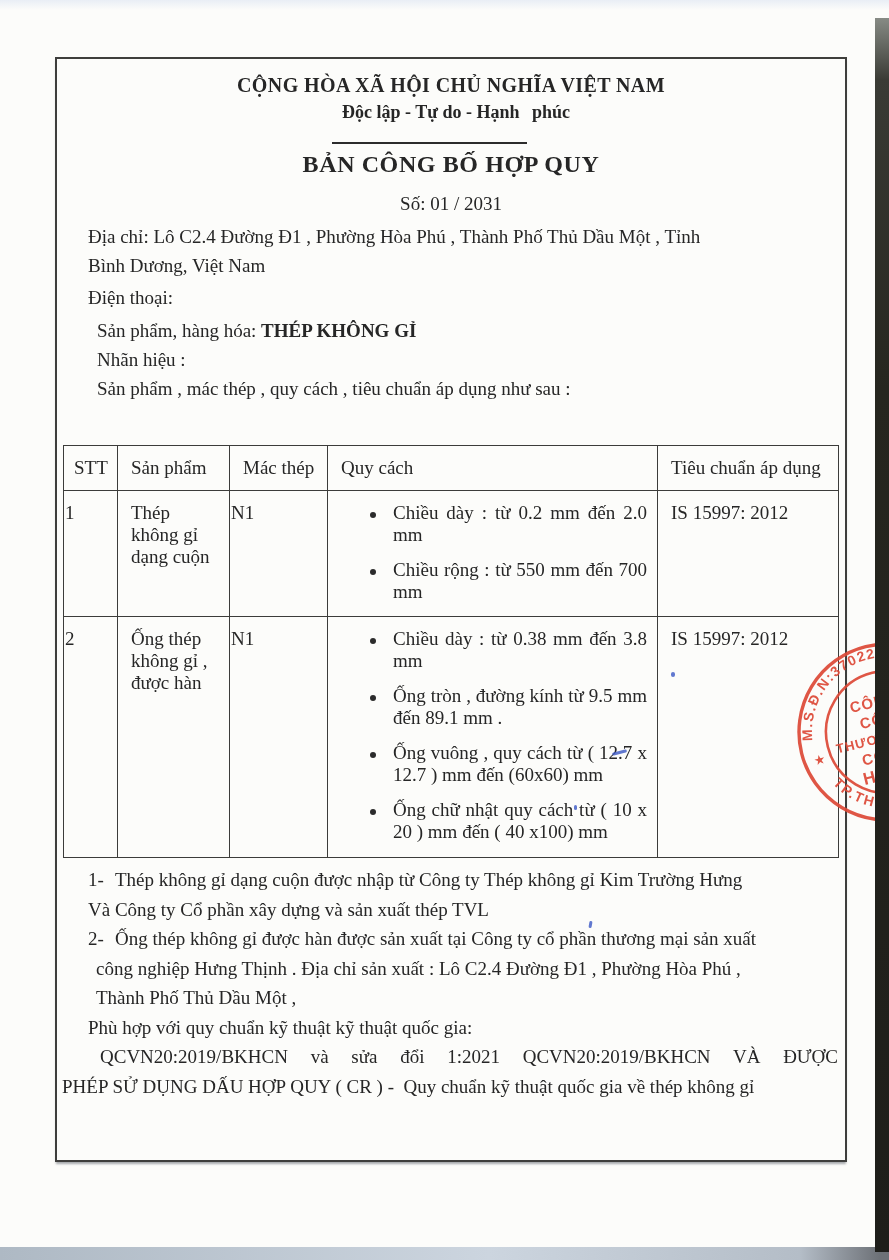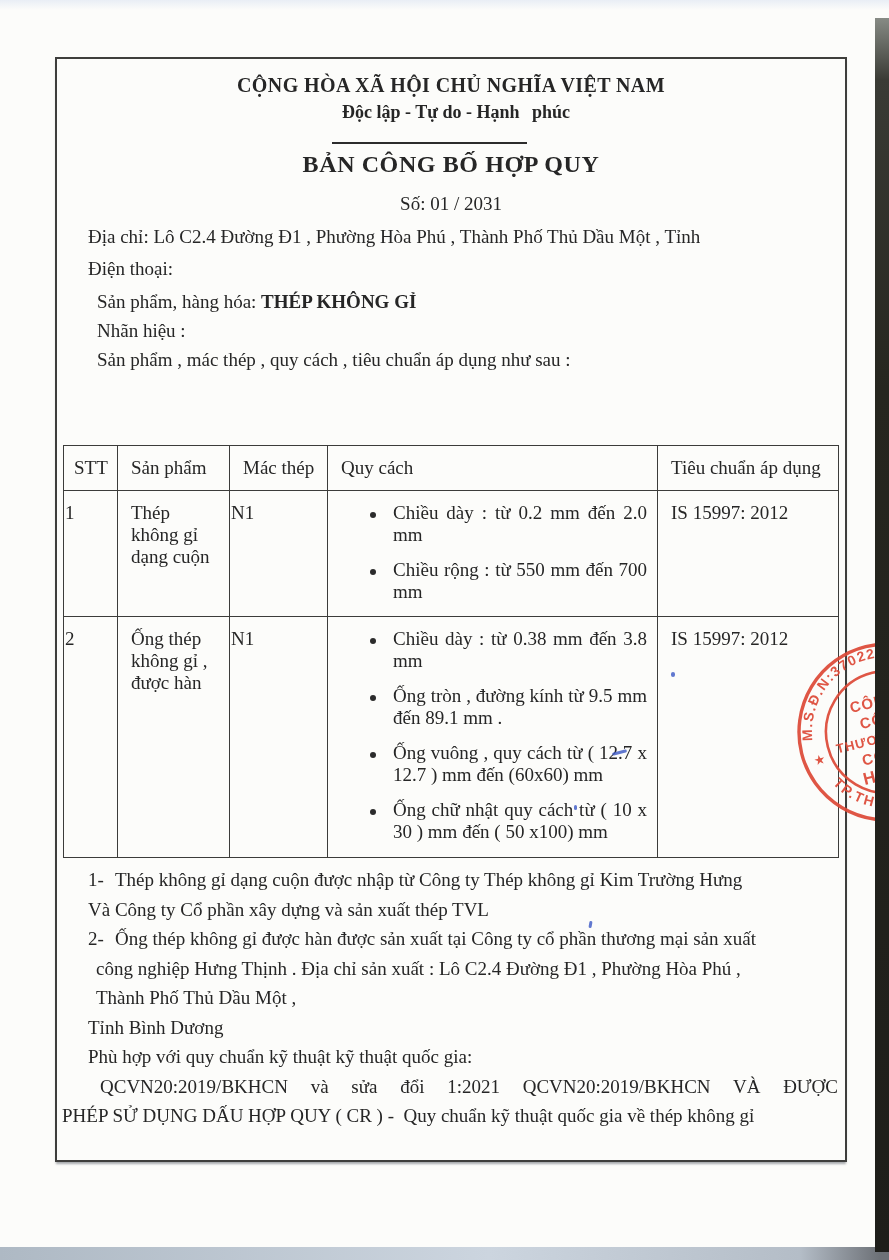--- a/index.html
+++ b/index.html
@@ -78,20 +78,21 @@
   <div class="national-title center">CỘNG HÒA XÃ HỘI CHỦ NGHĨA VIỆT NAM</div>
 
   <div class="motto center"><span class="ul">Độc lập - Tự do - Hạnh</span><span> phúc</span></div>
 
   <div class="doc-title center">BẢN CÔNG BỐ HỢP QUY</div>
 
   <div class="doc-number center">Số: 01 / 2031</div>
 
   <div class="info">
     <div class="ln">Địa chỉ: Lô C2.4 Đường Đ1 , Phường Hòa Phú , Thành Phố Thủ Dầu Một , Tỉnh</div>
+    <div class="ln">Bình Dương, Việt Nam</div>
     <div class="ln ln-phone">Điện thoại:</div>
     <div class="ln ln-indent ln-product"><span>Sản phẩm, hàng hóa: </span><span class="bold">THÉP KHÔNG GỈ</span></div>
     <div class="ln ln-indent">Nhãn hiệu :</div>
     <div class="ln ln-indent">Sản phẩm , mác thép , quy cách , tiêu chuẩn áp dụng như sau :</div>
   </div>
 
   <table class="tbl">
     <colgroup>
       <col style="width:54px">
         <col style="width:112px">
@@ -135,41 +136,40 @@
         <div class="spec-item">
           <span class="spec-dot"></span>
           <span class="spec-text">Ống tròn , đường kính từ 9.5 mm đến 89.1 mm .</span>
         </div>
         <div class="spec-item">
           <span class="spec-dot"></span>
           <span class="spec-text">Ống vuông , quy cách từ ( 12.7 x 12.7 ) mm đến (60x60) mm</span>
         </div>
         <div class="spec-item">
           <span class="spec-dot"></span>
-          <span class="spec-text">Ống chữ nhật quy cách từ ( 10 x 30 ) mm đến ( 50 x100) mm</span>
+          <span class="spec-text">Ống chữ nhật quy cách từ ( 10 x 20 ) mm đến ( 40 x100) mm</span>
         </div>
       </td>
       <td class="cell-std">IS 15997: 2012</td>
     </tr>
   </tbody>
     </table>
 
   <div class="notes">
     <div class="note-line">
       <span class="note-marker">1-</span>
       <span>Thép không gỉ dạng cuộn được nhập từ Công ty Thép không gỉ Kim Trường Hưng</span>
     </div>
     <div>Và Công ty Cổ phần xây dựng và sản xuất thép TVL</div>
     <div class="note-line">
       <span class="note-marker">2-</span>
       <span>Ống thép không gỉ được hàn được sản xuất tại Công ty cổ phần thương mại sản xuất</span>
     </div>
     <div class="pad8">công nghiệp Hưng Thịnh . Địa chỉ sản xuất : Lô C2.4 Đường Đ1 , Phường Hòa Phú ,</div>
     <div class="pad8">Thành Phố Thủ Dầu Một ,</div>
-    <div>Tỉnh Bình Dương</div>
     <div>Phù hợp với quy chuẩn kỹ thuật kỹ thuật quốc gia:</div>
     <div class="conf1">QCVN20:2019/BKHCN và sửa đổi 1:2021 QCVN20:2019/BKHCN VÀ ĐƯỢC</div>
     <div class="conf2">PHÉP SỬ DỤNG DẤU HỢP QUY ( CR ) -  Quy chuẩn kỹ thuật quốc gia về thép không gỉ</div>
   </div>
 
 </div>
 
 <svg class="stamp" width="190" height="190" viewBox="0 0 190 190">
   <g transform="rotate(-14 95 95)" fill="none" stroke="#dd4a38">
     <circle cx="95" cy="95" r="88" stroke-width="3.4"></circle>

